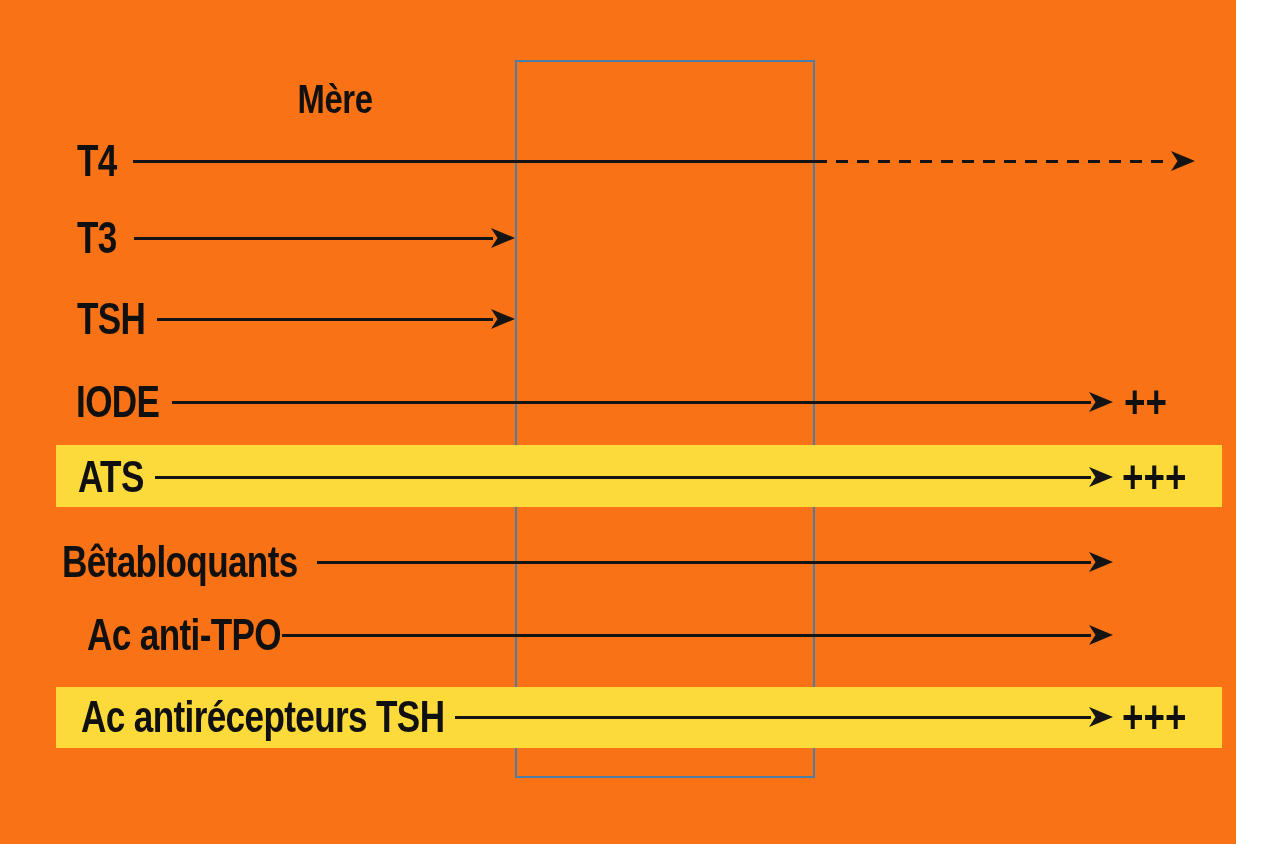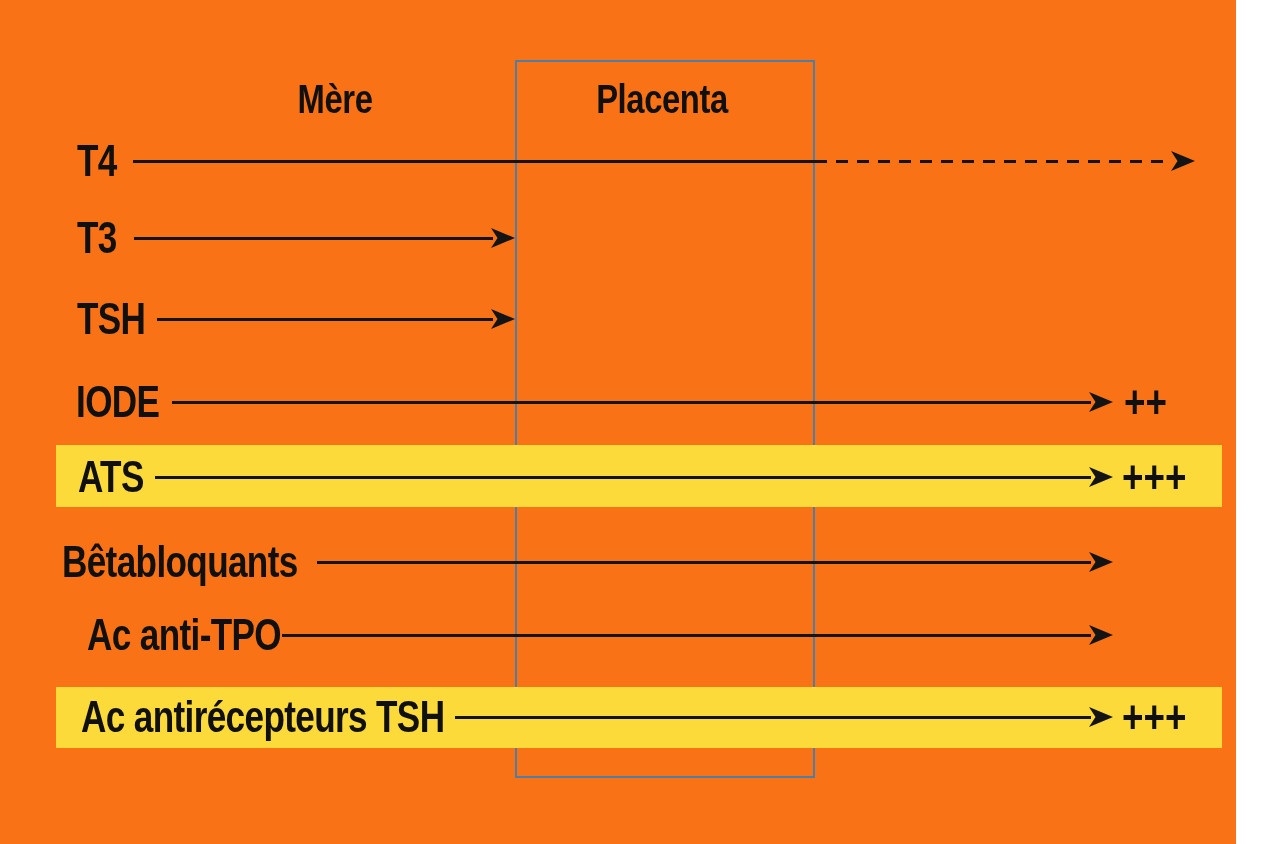--- a/index.html
+++ b/index.html
@@ -41,21 +41,20 @@
 <body>
 
 <div class="canvas">
 
   <div class="pbox"></div>
 
   <div class="band ats"></div>
   <div class="band actsh"></div>
 
   <div class="hdr" style="left:335px"><span>Mère</span></div>
-  <div class="hdr" style="left:662px"><span>Placenta</span></div>
 
   <div>
     <div class="lbl" style="left:77px;top:161px">T4</div>
     <div class="ln" style="left:133px;top:159.5px;width:682px"></div>
     <div class="ln dash" style="left:815px;top:159.5px;width:356px"></div>
     <svg class="ah" style="left:1171px;top:151px" viewBox="0 0 24 20">
         <path d="M24 10 L0 0 L6.5 10 L0 20 Z" fill="#141414"></path>
       </svg>
   </div>
 

